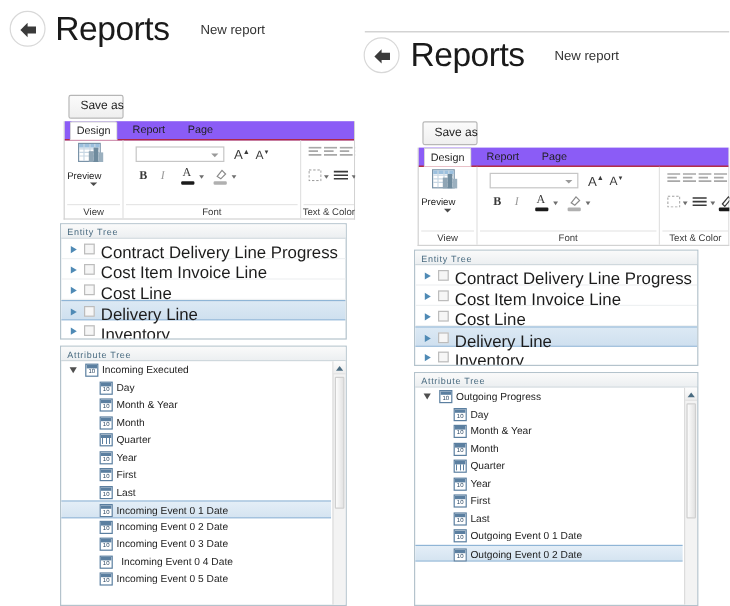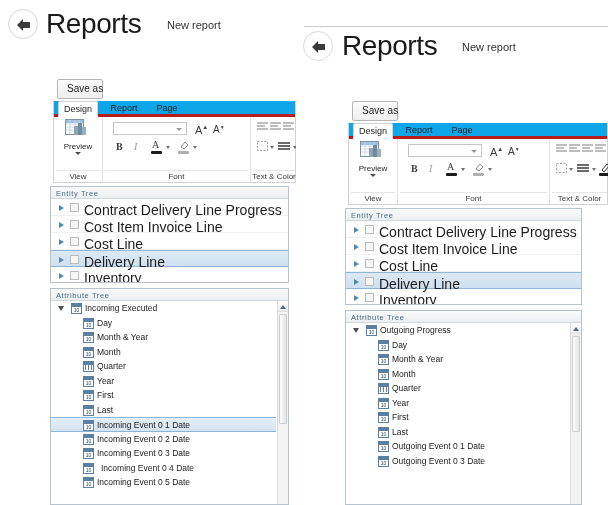--- a/index.html
+++ b/index.html
@@ -76,22 +76,22 @@
     position: absolute;
     background: #ffffff;
     border: 1px solid #d2d2d2;
     border-top: none;
     box-sizing: border-box;
   }
   .tabstrip {
     position: absolute;
     left: 0; top: 0; right: 0;
     height: 16px;
-    background: #0ea5e9;
-    border-bottom: 3px solid #b91c1c;
+    background: #8b5cf6;
+    border-bottom: 1px solid #b91c1c;
     box-sizing: border-box;
   }
   .tab {
     position: absolute;
     top: 0;
     height: 16px;
     line-height: 15px;
     font-size: 9px;
     color: #1f1f1f;
     text-align: center;
@@ -136,21 +136,20 @@
   
   .preview-btn {
     position: absolute;
     left: 2px; top: 1px;
     width: 44px; height: 40px;
     cursor: pointer;
   }
   .preview-label {
     position: absolute;
     left: 0; right: 0; top: 24px;
-    text-align: center;
     font-size: 8px;
     color: #1f1f1f;
   }
   .preview-caret {
     position: absolute;
     left: 50%; top: 34px;
     margin-left: -3px;
     width: 0; height: 0;
     border-left: 3px solid transparent;
     border-right: 3px solid transparent;
@@ -773,26 +772,26 @@
               </div>
               <div class="aw-label" style="left: 46px;">Last</div>
             </div>
             <div class="arow">
               <div class="aw-icon" style="left: 32px;">
                 <div class="cal-top"></div>
                 <div class="cal-num">10</div>
               </div>
               <div class="aw-label" style="left: 46px;">Outgoing Event 0 1 Date</div>
             </div>
-            <div class="arow">
-              <div class="aw-icon" style="left: 32px;">
-                <div class="cal-top"></div>
-                <div class="cal-num">10</div>
-              </div>
-              <div class="aw-label" style="left: 46px;">Outgoing Event 0 3 Date</div>
+            <div class="arow selected">
+              <div class="aw-icon" style="left: 32px;">
+                <div class="cal-top"></div>
+                <div class="cal-num">10</div>
+              </div>
+              <div class="aw-label" style="left: 46px;">Outgoing Event 0 2 Date</div>
             </div>
           </div>
           <div class="scrollbar">
             <div class="sb-up"></div>
             <div class="sb-thumb" style="top: 13px; height: 96px;"></div>
           </div>
         </div>
       </div>
     </div>
   </div>

